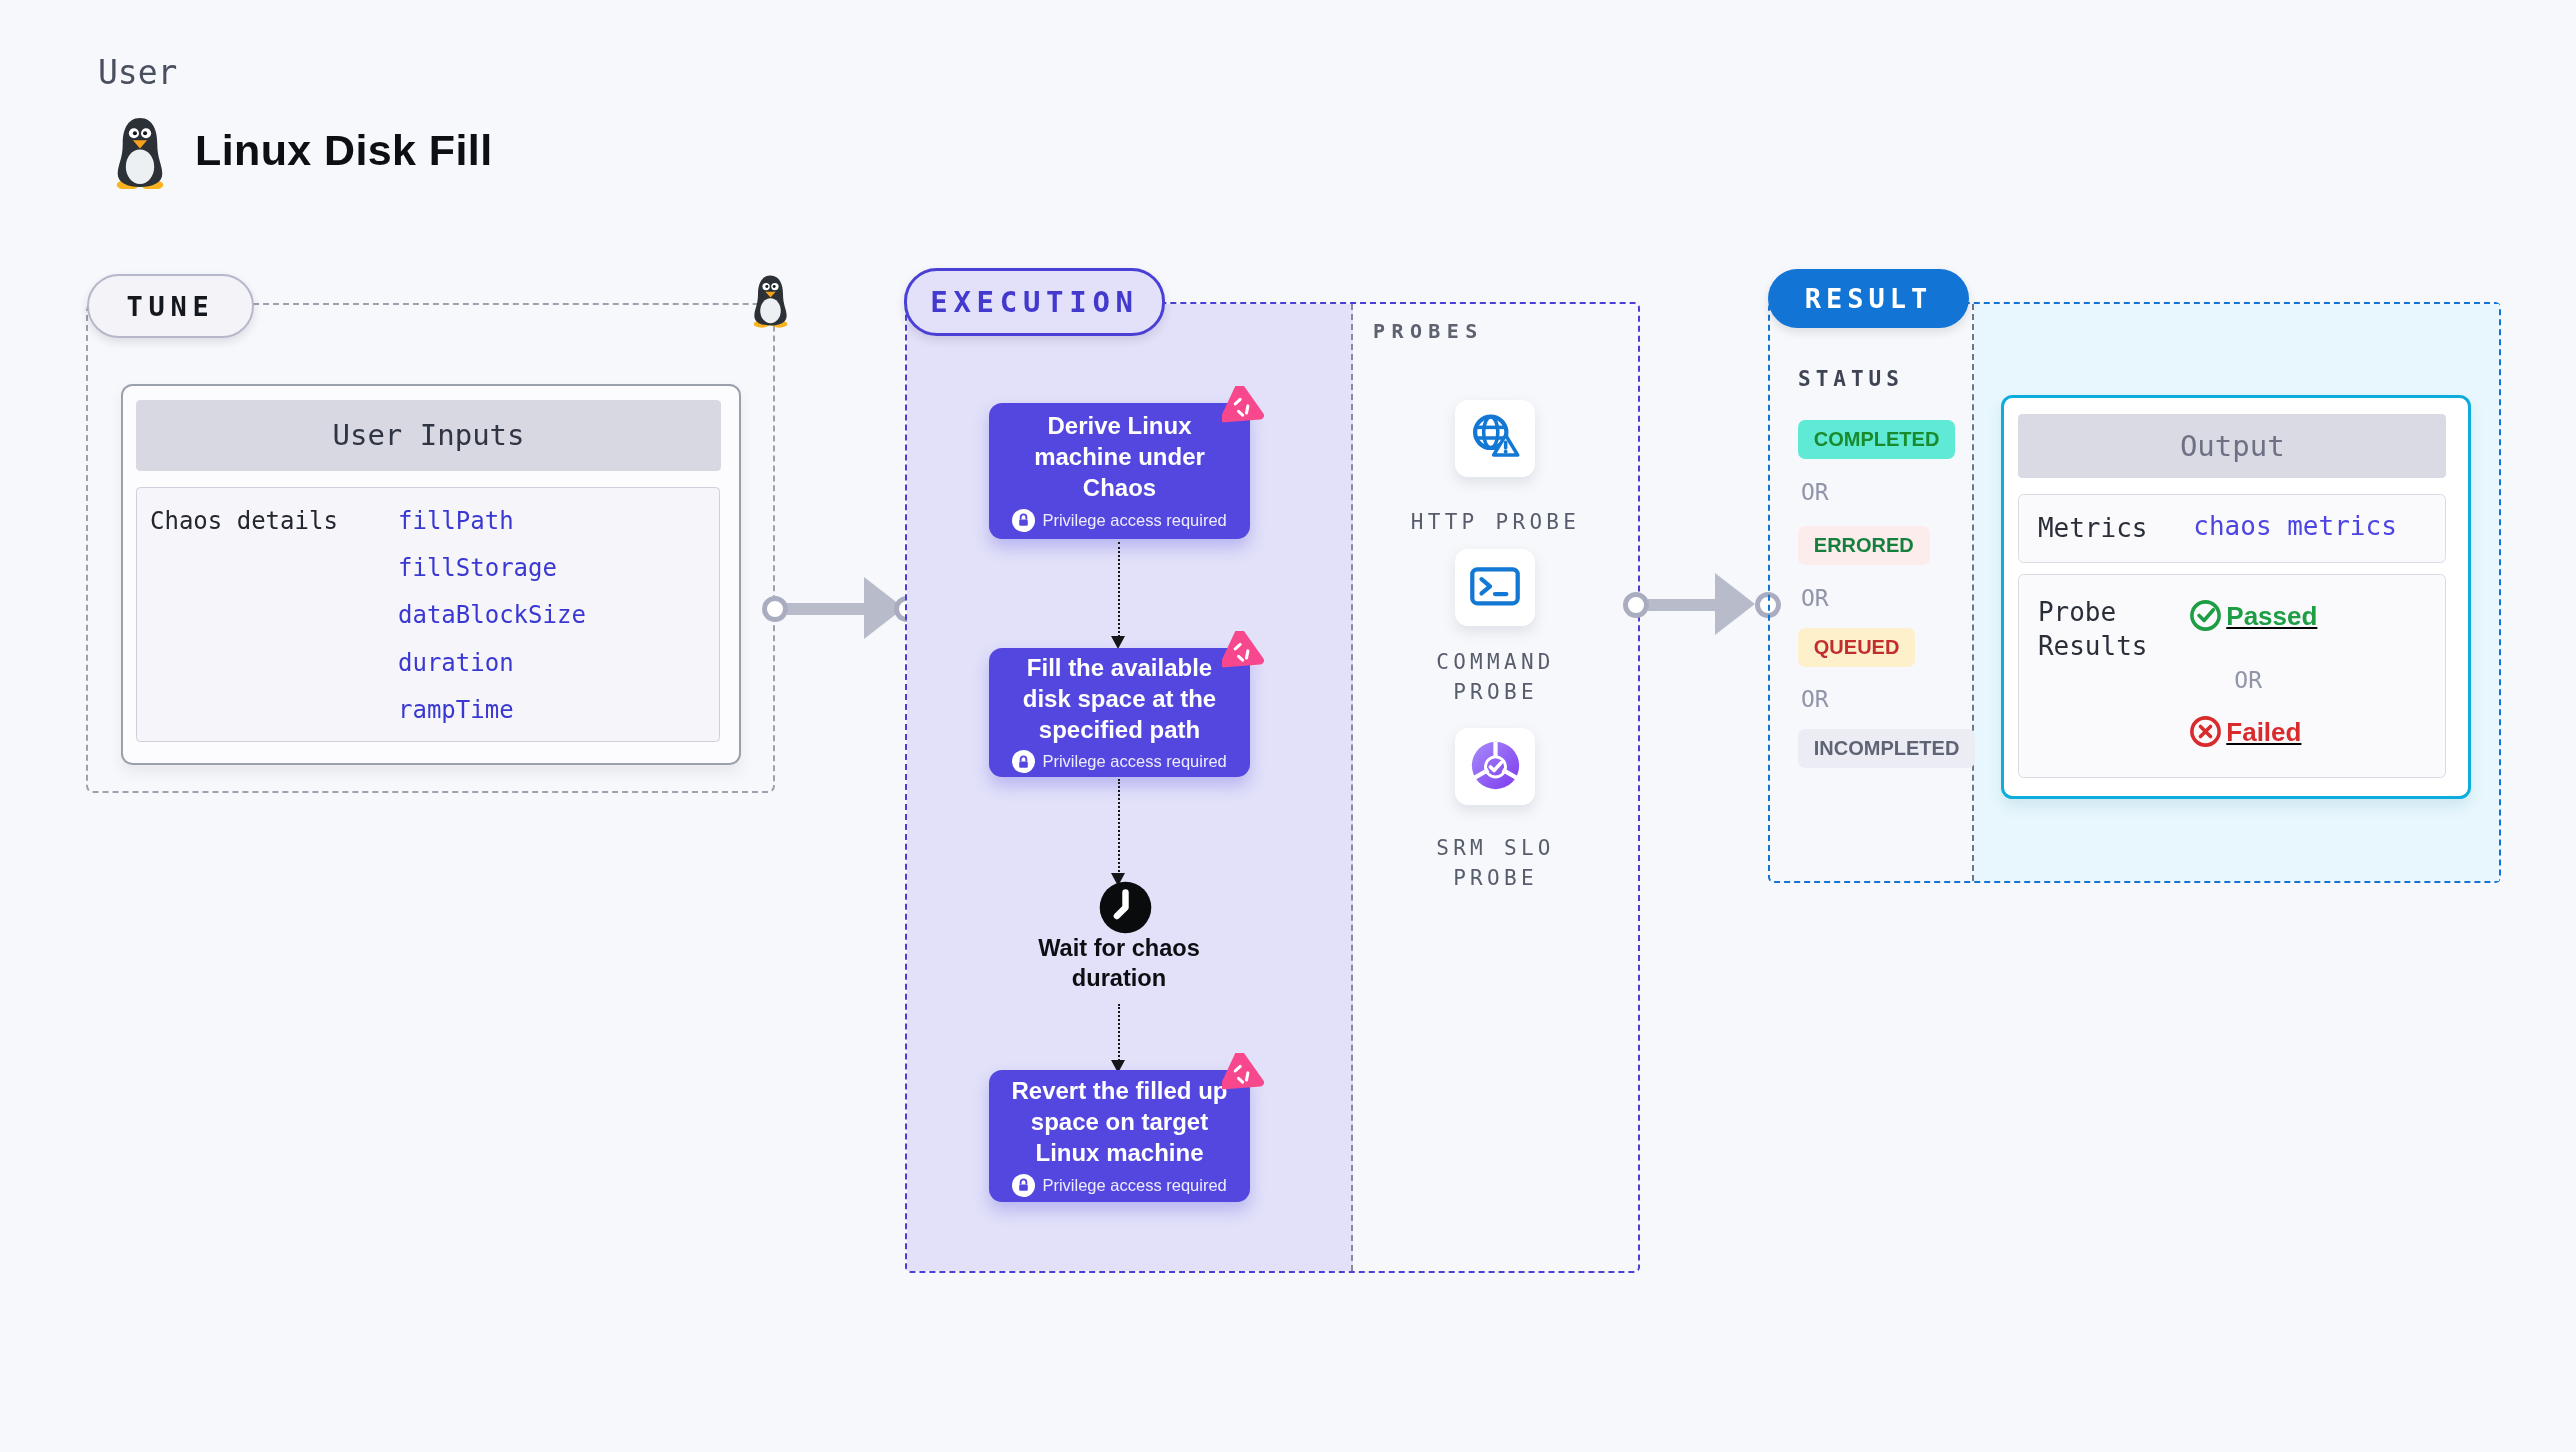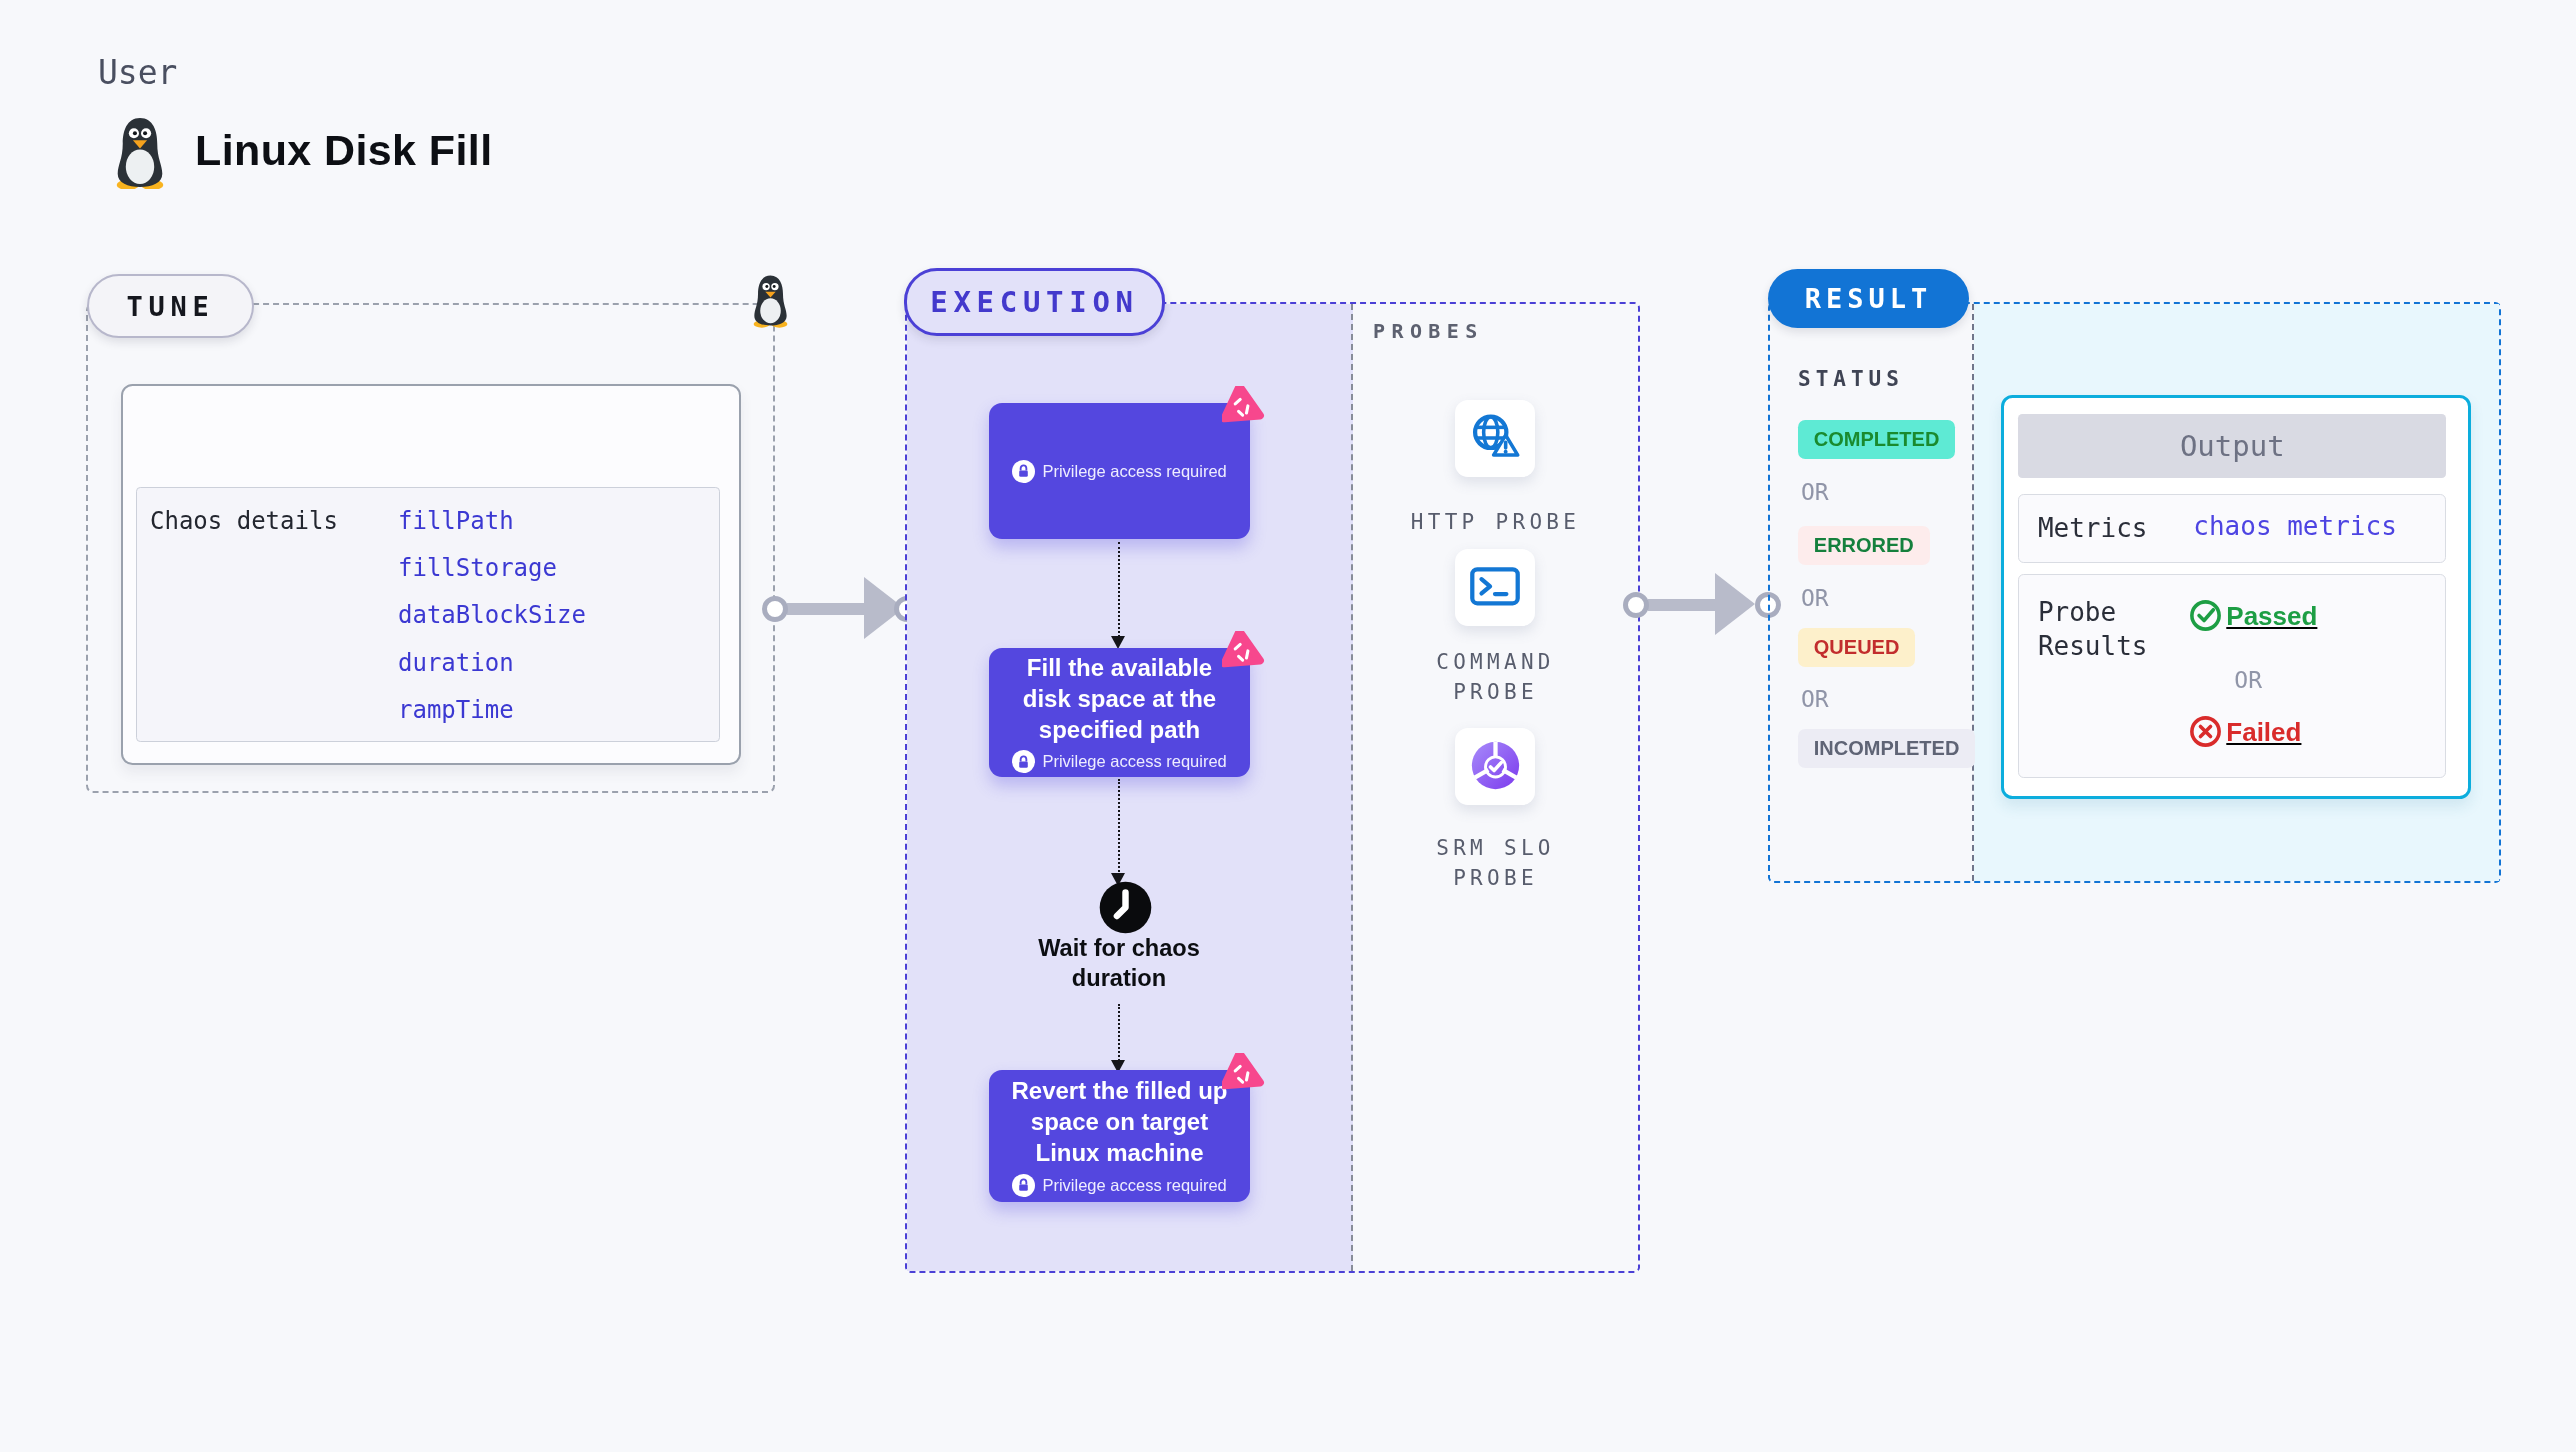--- a/index.html
+++ b/index.html
@@ -121,20 +121,21 @@
     <ellipse cx="32" cy="50" rx="14" ry="17" fill="#edf0f2"></ellipse>
     <circle cx="26" cy="17" r="5" fill="#ffffff"></circle>
       <circle cx="38" cy="17" r="5" fill="#ffffff"></circle>
     <circle cx="27" cy="17" r="2" fill="#14181c"></circle>
       <circle cx="37" cy="17" r="2" fill="#14181c"></circle>
     <path d="M25 24 L39 24 L32 32 Z" fill="#f6a21d"></path>
   </svg>
 </div>
 
 <div class="abs ui-card">
+  <div class="abs mono ui-header">User Inputs</div>
   <div class="abs ui-panel">
     <div class="abs mono chaos-label">Chaos details</div>
     <div class="abs mono input-val" style="top:18.6px;">fillPath</div>
     <div class="abs mono input-val" style="top:66px;">fillStorage</div>
     <div class="abs mono input-val" style="top:113px;">dataBlockSize</div>
     <div class="abs mono input-val" style="top:161px;">duration</div>
     <div class="abs mono input-val" style="top:208px;">rampTime</div>
   </div>
 </div>
 
@@ -152,20 +153,21 @@
   <div class="pink-badge">
     <svg width="44" height="44" viewBox="0 0 100 100">
       <g transform="rotate(115 50 50)">
         <path d="M50 10 L90 80 L10 80 Z" fill="#f7478d" stroke="#f7478d" stroke-width="18" stroke-linejoin="round"></path>
         <line x1="42" y1="44" x2="58" y2="40" stroke="#ffffff" stroke-width="7" stroke-linecap="round"></line>
         <line x1="36" y1="66" x2="50" y2="72" stroke="#ffffff" stroke-width="7" stroke-linecap="round"></line>
         <line x1="62" y1="58" x2="66" y2="46" stroke="#ffffff" stroke-width="7" stroke-linecap="round"></line>
       </g>
     </svg>
   </div>
+  <div class="step-text sans">Derive Linux machine under Chaos</div>
   <div class="priv-row">
     <span class="lock-badge">
       <svg width="13" height="14.3" viewBox="0 0 18 20">
         <path d="M5 9 V6 a4 4 0 0 1 8 0 V9" fill="none" stroke="#5447df" stroke-width="2.6"></path>
         <rect x="3" y="9" width="12" height="9" rx="2" fill="#5447df"></rect>
       </svg>
     </span>
     <span class="priv-text sans">Privilege access required</span>
   </div>
 </div>

